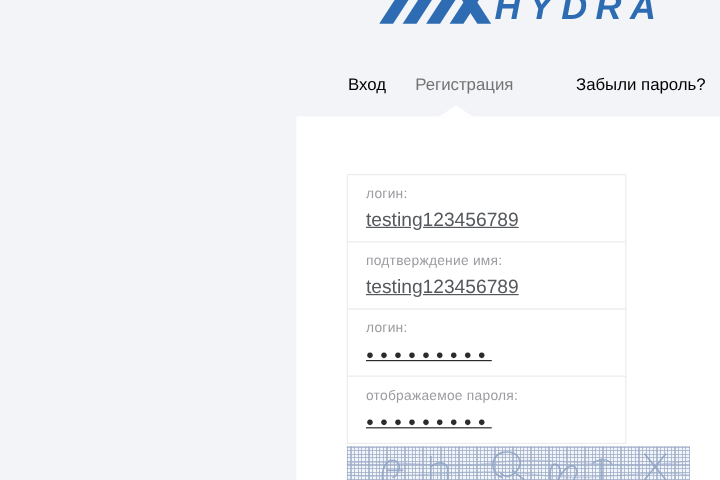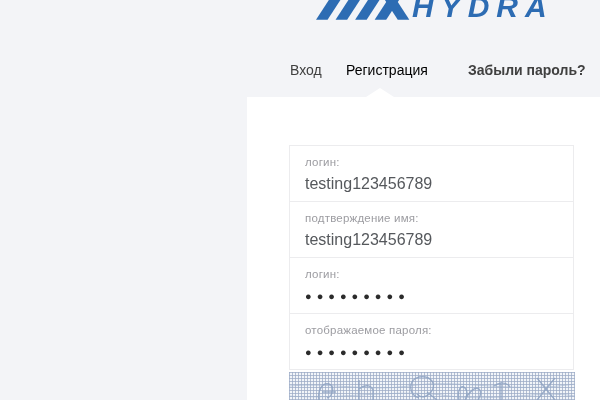--- a/index.html
+++ b/index.html
@@ -8,42 +8,42 @@
 
   
   .logo{position:absolute;left:316px;top:0;width:250px;height:23px;overflow:hidden;text-decoration:underline;}
   .logo-icon{position:absolute;left:0;top:-18px;}
   .logo-text{position:absolute;left:96px;top:-8px;font-size:30px;line-height:30px;
     font-weight:bold;font-style:italic;letter-spacing:7px;color:#2d6cb3;white-space:nowrap;}
 
   
   .tabs{position:absolute;top:62px;left:0;width:600px;height:20px;font-size:14px;}
   .tab{position:absolute;top:0;text-decoration:none;cursor:pointer;}
-  .tab-link{color:#404040;border-bottom:1px dotted rgba(74,127,185,.0);}
-  .tab-active{color:#000000;}
+  .tab-link{color:#000000;border-bottom:1px dotted rgba(74,127,185,.0);}
+  .tab-active{color:#737373;}
   .tab-login{left:290px;}
   .tab-register{left:346px;}
-  .tab-forgot{left:468px;font-weight:bold;}
+  .tab-forgot{left:480px;}
 
   
   .panel{position:absolute;left:247px;top:97px;width:353px;height:303px;background:#ffffff;}
   .panel-pointer{position:absolute;left:119px;top:-9px;width:0;height:0;
     border-left:14px solid transparent;border-right:14px solid transparent;
     border-bottom:9px solid #ffffff;}
 
   
   .fields{position:absolute;left:289px;top:145px;width:285px;}
-  .field{box-sizing:border-box;width:285px;height:57px;border:1px solid #ececee;
+  .field{box-sizing:border-box;width:233px;height:57px;border:1px solid #ececee;
     background:#ffffff;margin-top:-1px;padding:9px 15px 0 15px;}
   .field:first-child{margin-top:0;}
   .field label{display:block;font-size:11.5px;line-height:14px;color:#9c9ca1;
     letter-spacing:.2px;cursor:text;}
   .field input{display:block;width:100%;border:none;outline:none;background:transparent;
     padding:0;margin-top:5px;font-family:"Liberation Sans",sans-serif;
-    font-size:16px;line-height:20px;color:#55585c;}
+    font-size:16px;line-height:20px;color:#55585c;text-decoration:underline;}
   .field input.masked{font-size:11px;line-height:20px;letter-spacing:5px;color:#2b2b2b;}
 
   
   .captcha{position:absolute;left:289px;top:372px;width:286px;height:28px;overflow:hidden;
     background-color:#f2f5f9;
     background-image:
       repeating-linear-gradient(90deg,rgba(156,171,198,.75) 0 1px,transparent 1px 3px),
       repeating-linear-gradient(0deg,rgba(156,171,198,.75) 0 1px,transparent 1px 3px);}
   .captcha svg{display:block;}
 </style>

